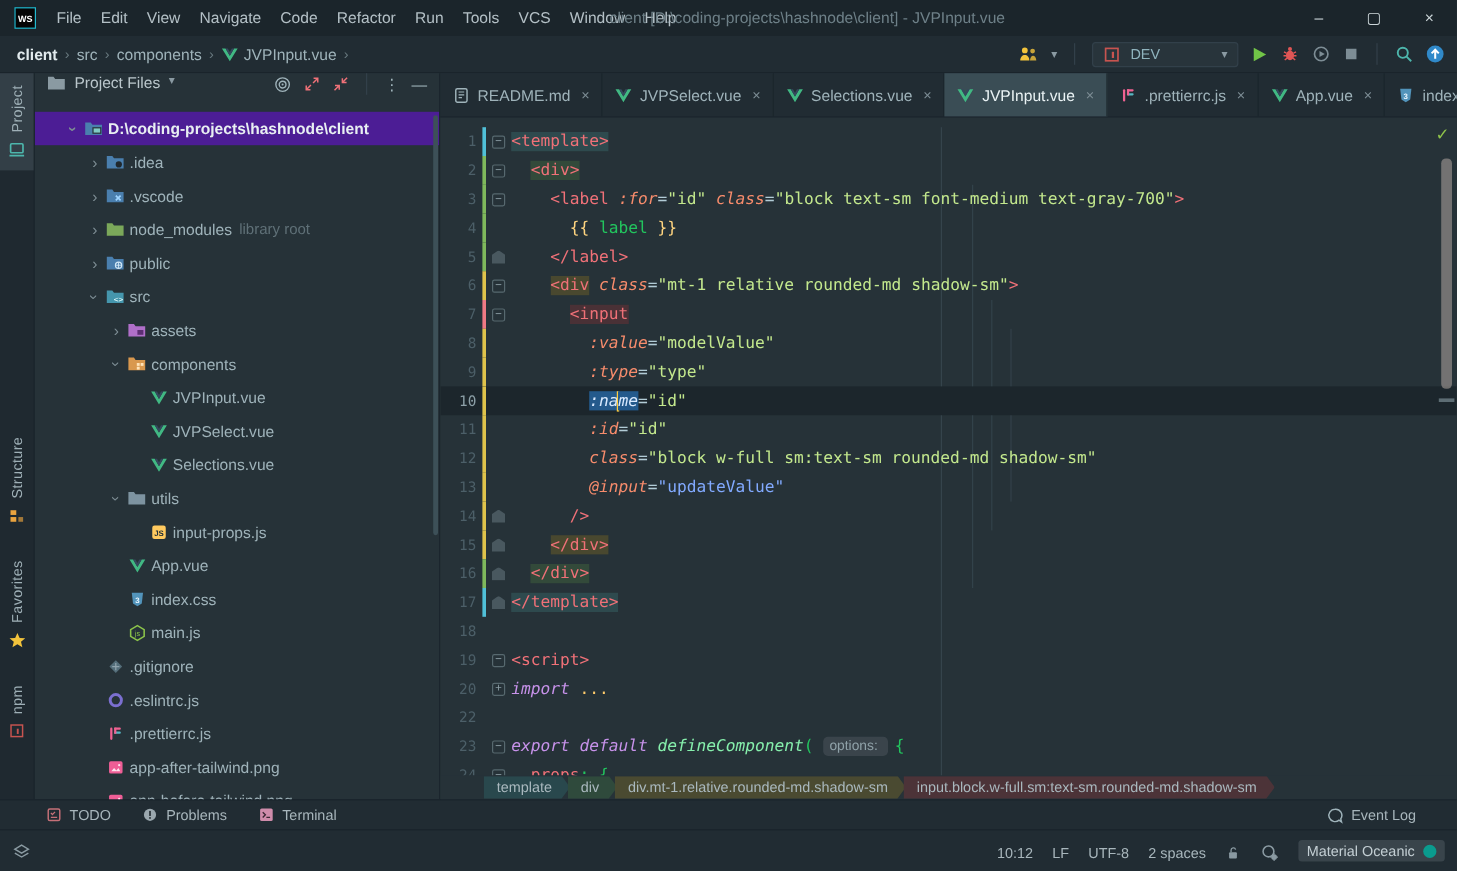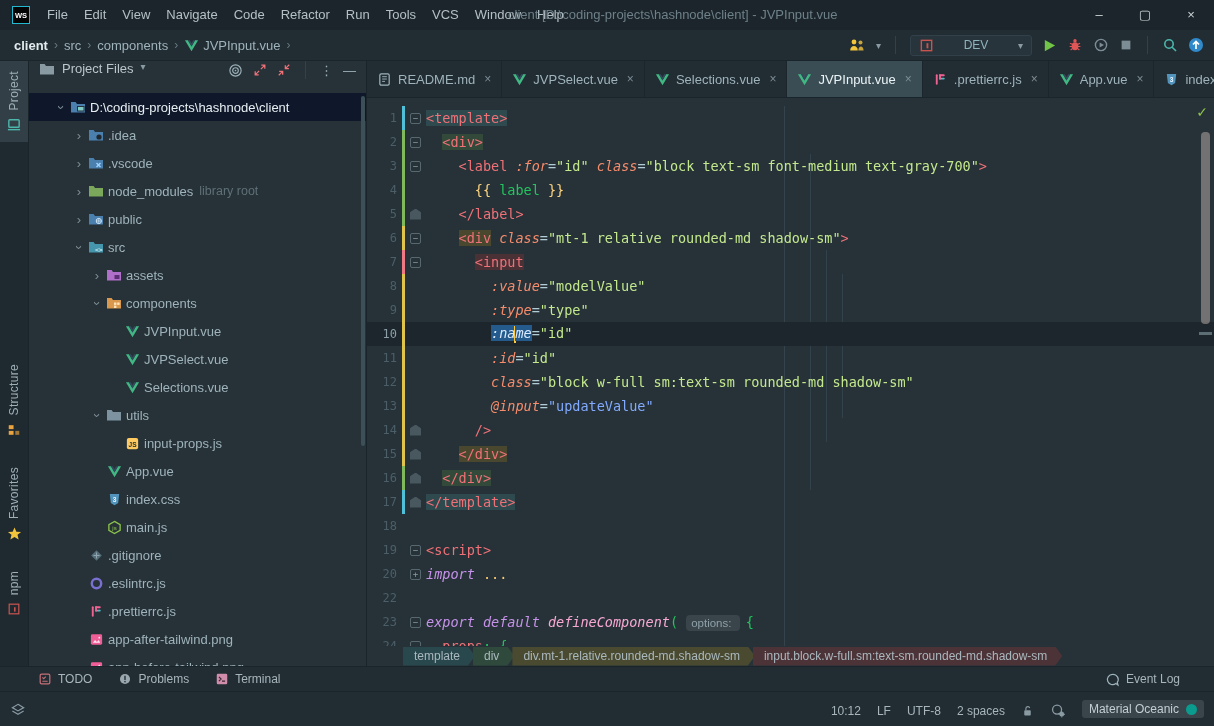--- a/index.html
+++ b/index.html
@@ -21,40 +21,40 @@
 
   
   .navbar{flex:0 0 30px;height:30px;background:#212c33;border-bottom:1px solid #1a242b;display:flex;align-items:center;padding:0 10px 0 14px}
   .crumb{color:#9fb3ba;font-size:13px;display:flex;align-items:center;gap:4px}
   .crumb.first{color:#e2ebee;font-weight:bold}
   .crumb-sep{color:#68797f;margin:0 6px;font-size:12px}
   .nav-right{margin-left:auto;display:flex;align-items:center;gap:10px}
   .vsep{width:1px;height:18px;background:#32404a;margin:0 4px}
   .runcfg{display:flex;align-items:center;gap:8px;background:#28343b;border:1px solid #32404a;border-radius:3px;
           padding:2px 8px;min-width:104px}
-  .runcfg-label{color:#8fb3bd;font-size:12px;flex:1;text-align:center}
+  .runcfg-label{color:#8fb3bd;font-size:12px;flex:1;text-align:left}
   .dd{color:#8a9aa2;font-size:10px}
 
   
   .main{flex:1;display:flex;min-height:0}
   .stripe{width:28px;flex:0 0 28px;background:#1f2930;border-right:1px solid #1a242b;display:flex;flex-direction:column;align-items:center}
   .stripe-item{display:flex;flex-direction:column;align-items:center;gap:7px;padding:10px 0;width:28px}
   .stripe-item.active{background:#333f47}
   .vtext{writing-mode:vertical-rl;transform:rotate(180deg);font-size:12px;color:#9fb0b7;letter-spacing:.3px}
   .stripe-bottom{margin-top:auto;display:flex;flex-direction:column;gap:10px;padding-bottom:40px}
 
   
   .project-panel{width:337px;flex:0 0 337px;background:#263238;border-right:1px solid #1a242b;display:flex;flex-direction:column;min-height:0}
   .phead{flex:0 0 32px;height:32px;display:flex;align-items:flex-start;padding:0 10px;gap:7px}
   .phead-title{color:#bac6cb;font-size:13px}
   .phead-right{margin-left:auto;display:flex;align-items:center;gap:10px}
   .ptree{flex:1;position:relative;overflow:hidden}
   .tree-scroll{position:absolute;right:1px;top:3px;width:4px;height:350px;background:#3d5058;border-radius:2px}
   .trow{height:28px;display:flex;align-items:center;font-size:13px;color:#9fb3ba;white-space:nowrap}
-  .trow.selected{background:#0f172a;color:#e8eff2;font-weight:normal}
+  .trow.selected{background:#4c1d95;color:#e8eff2;font-weight:bold}
   .chev{width:16px;flex:0 0 16px;text-align:center;color:#7d8d94;font-size:13px;line-height:13px}
   .chev.down{transform:rotate(90deg)}
   .ticon{width:18px;flex:0 0 18px}
   .tlabel{margin-left:3px}
   .tsuffix{margin-left:6px;color:#5f7077;font-weight:normal;font-size:12.5px}
 
   
   .editor{flex:1;display:flex;flex-direction:column;min-width:0}
   .tabbar{flex:0 0 36px;height:36px;background:#212c33;border-bottom:1px solid #1a242b;display:flex;align-items:stretch}
   .tab{display:flex;align-items:center;gap:6px;padding:0 10px;border-right:1px solid #1b262c;color:#9fb3ba;font-size:13px;white-space:nowrap}
@@ -71,21 +71,21 @@
   .mark{width:3px;flex:0 0 3px;height:24px;margin-left:5px}
   .mark.cyan{background:#50c0d8}.mark.green{background:#7fb95c}.mark.yellow{background:#dfc34b}.mark.pink{background:#ef7a85}
   .fold{width:11px;height:11px;flex:0 0 11px;margin-left:5px;font-size:9px;line-height:9px;text-align:center;color:#8a9ca4;box-sizing:border-box}
   .fold.f-start,.fold.f-plus{border:1px solid #57696f;border-radius:2px;background:#263238}
   .fold.f-end{background:#49585f;clip-path:polygon(50% 0,100% 35%,100% 100%,0 100%,0 35%)}
   .ctext{margin-left:5px;white-space:pre}
   .seg-tag{color:#f07178}
   .seg-attr{color:#f78c6c;font-style:italic}
   .seg-str{color:#c3e88d}
   .seg-kw{color:#c792ea;font-style:italic}
-  .seg-fn{color:#f9a8d4;font-style:italic}
+  .seg-fn{color:#86efac;font-style:italic}
   .seg-blue{color:#82aaff}
   .seg-dots{color:#ffcb6b}
   .seg-brace{color:#ffd580}
   .seg-txt{color:#22c55e}
   .seg-punc{color:#b2ccd6}
   .hl-teal{background:#2e4a4e}.hl-green{background:#334a3a}.hl-olive{background:#49482f}
   .hl-red{background:#4a3136}.hl-sel{background:#245a8c;color:#d9eaff}
   .caret{display:inline-block;width:2px;height:17px;background:#ffcb3d;vertical-align:middle;margin:0 -1px}
   .hint{display:inline-block;background:#3a444b;color:#8fa1a8;border-radius:4px;padding:0 5px;margin-right:6px;
         font-family:"Liberation Sans",sans-serif;font-size:11.5px;line-height:16px;vertical-align:middle}

